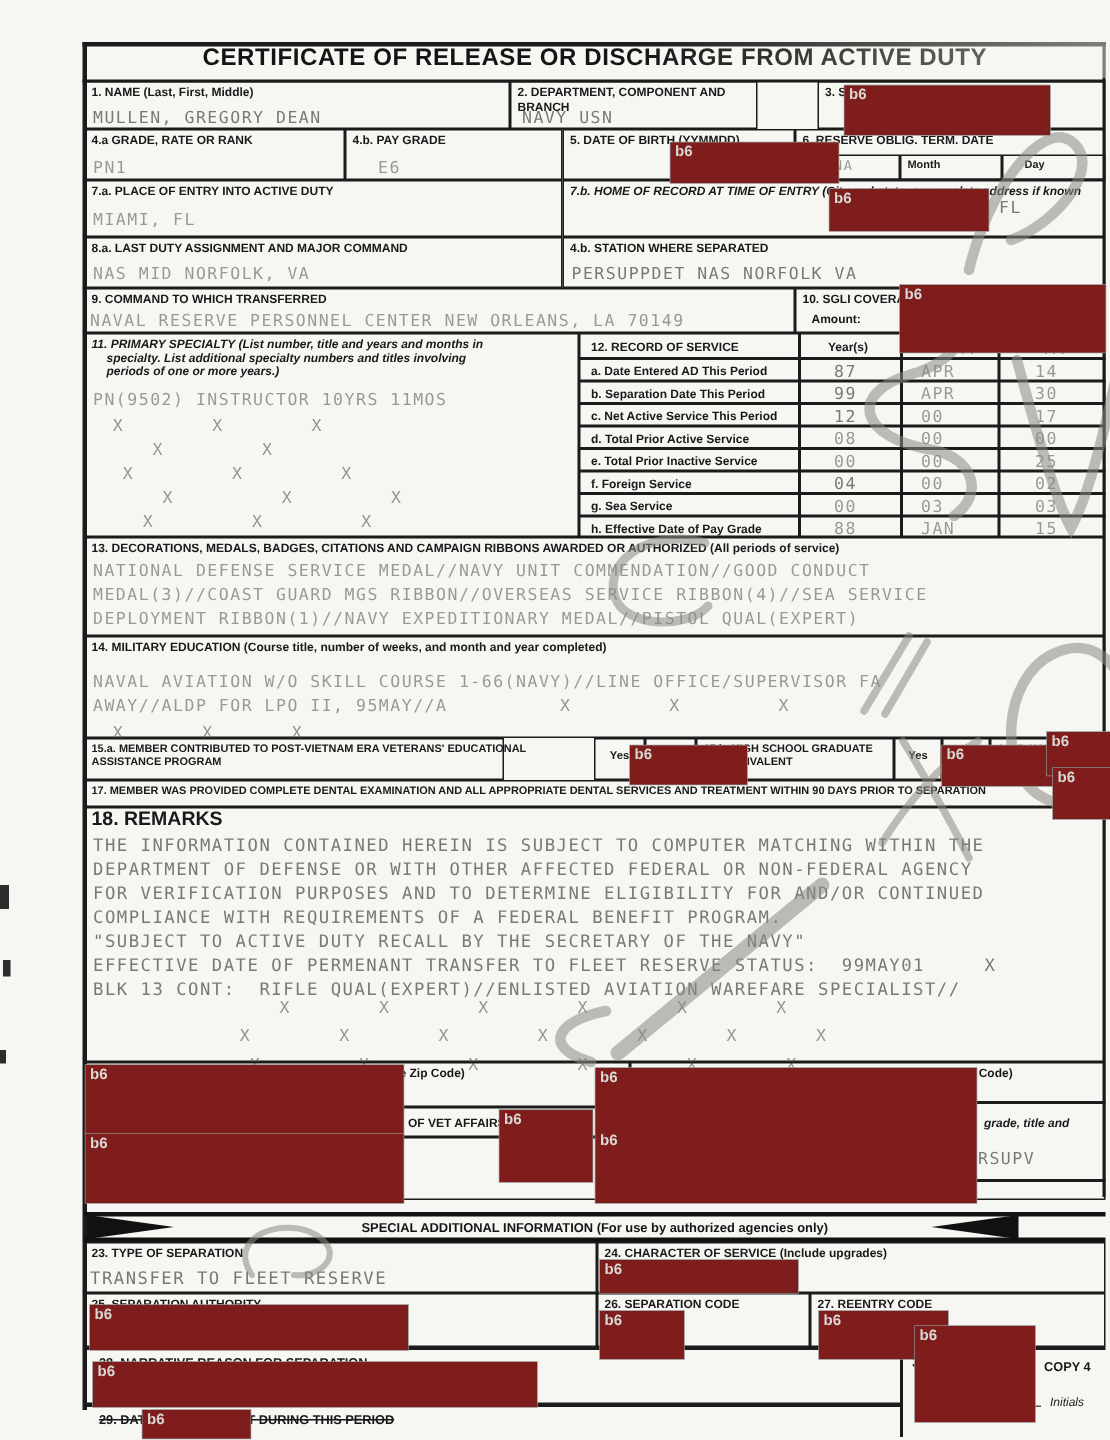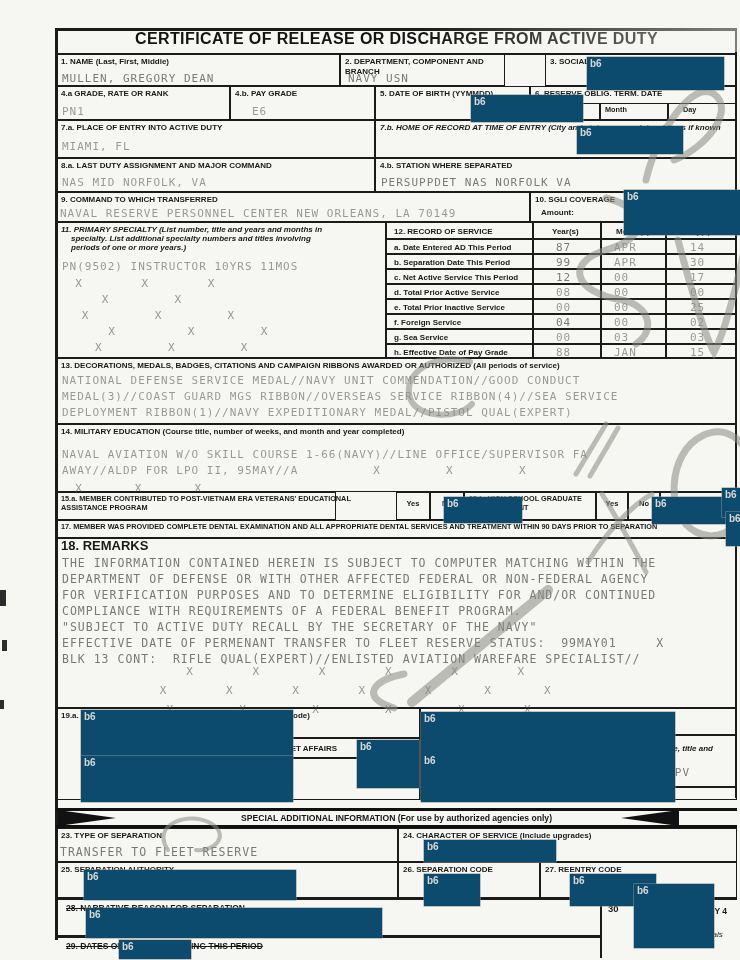--- a/index.html
+++ b/index.html
@@ -6,21 +6,21 @@
   body{width:740px;height:960px;background:#eeeeea;font-family:"Liberation Sans",sans-serif;}
   .page{position:absolute;left:0;top:0;width:740px;height:960px;background:#f6f6f3;overflow:hidden;}
   .cell{position:absolute;box-sizing:border-box;border:1.5px solid #1b1b1b;background:transparent;}
   .lbl{position:absolute;font:bold 8px/9.5px "Liberation Sans",sans-serif;color:#191919;letter-spacing:0px;padding:2px 2px 0 4px;transform-origin:0 0;}
   .sm{font-size:7.3px;line-height:8.6px;}
   .val{position:absolute;font-family:"DejaVu Sans Mono","Liberation Mono",monospace;font-size:11px;color:#46443f;letter-spacing:1px;white-space:pre;}
   .big{font-size:11.5px;}
   .faded{opacity:.52;filter:blur(.3px);text-align:center;}
   .faded2{opacity:.70;filter:blur(.25px);}
   .xblk{position:absolute;font-family:"DejaVu Sans Mono","Liberation Mono",monospace;font-size:11px;color:#56544e;white-space:pre;opacity:.6;}
-  .red{position:absolute;background:#0c4a6e;box-shadow:0 0 0 .5px #8e8e8c;margin-left:24px;}
+  .red{position:absolute;background:#7f1d1d;box-shadow:0 0 0 .5px #8e8e8c;}
   .b6{position:absolute;font:bold 10px "Liberation Sans",sans-serif;color:#d8d8d4;padding:1px 0 0 3px;}
   .hl{position:absolute;background:#1b1b1b;height:1.5px;}
   .vl{position:absolute;background:#1b1b1b;width:1.5px;}
   .title{position:absolute;left:56px;top:30px;width:681px;text-align:center;font:bold 16px "Liberation Sans",sans-serif;letter-spacing:.4px;color:#141414;}
   .titlefade{position:absolute;left:420px;top:28px;width:317px;height:24px;background:linear-gradient(90deg,rgba(246,246,243,0),rgba(246,246,243,.45));}
   .banner{position:absolute;left:56px;top:808px;width:681px;height:20px;border-top:3px solid #111;border-bottom:3px solid #111;box-sizing:border-box;text-align:center;font:bold 8.6px/14px "Liberation Sans",sans-serif;color:#151515;}
   .tri-l{position:absolute;left:58px;top:810px;width:0;height:0;border-top:8px solid transparent;border-bottom:8px solid transparent;border-left:58px solid #111;}
   .tri-r{position:absolute;left:621px;top:810px;width:0;height:0;border-top:8px solid transparent;border-bottom:8px solid transparent;border-right:58px solid #111;}
   .struck{text-decoration:line-through;}
   .yn{position:absolute;box-sizing:border-box;border:1.5px solid #1b1b1b;font:bold 7.5px/22px "Liberation Sans",sans-serif;text-align:center;color:#191919;}

